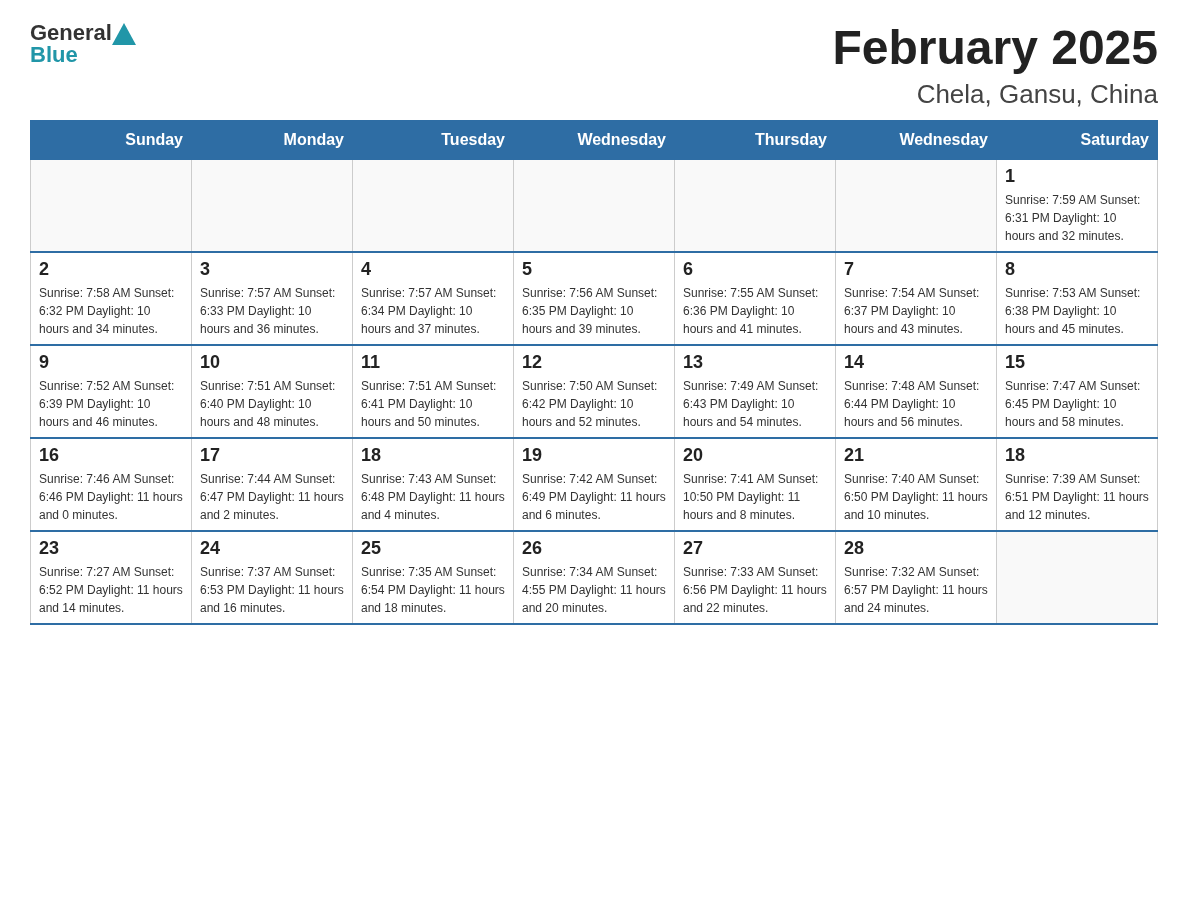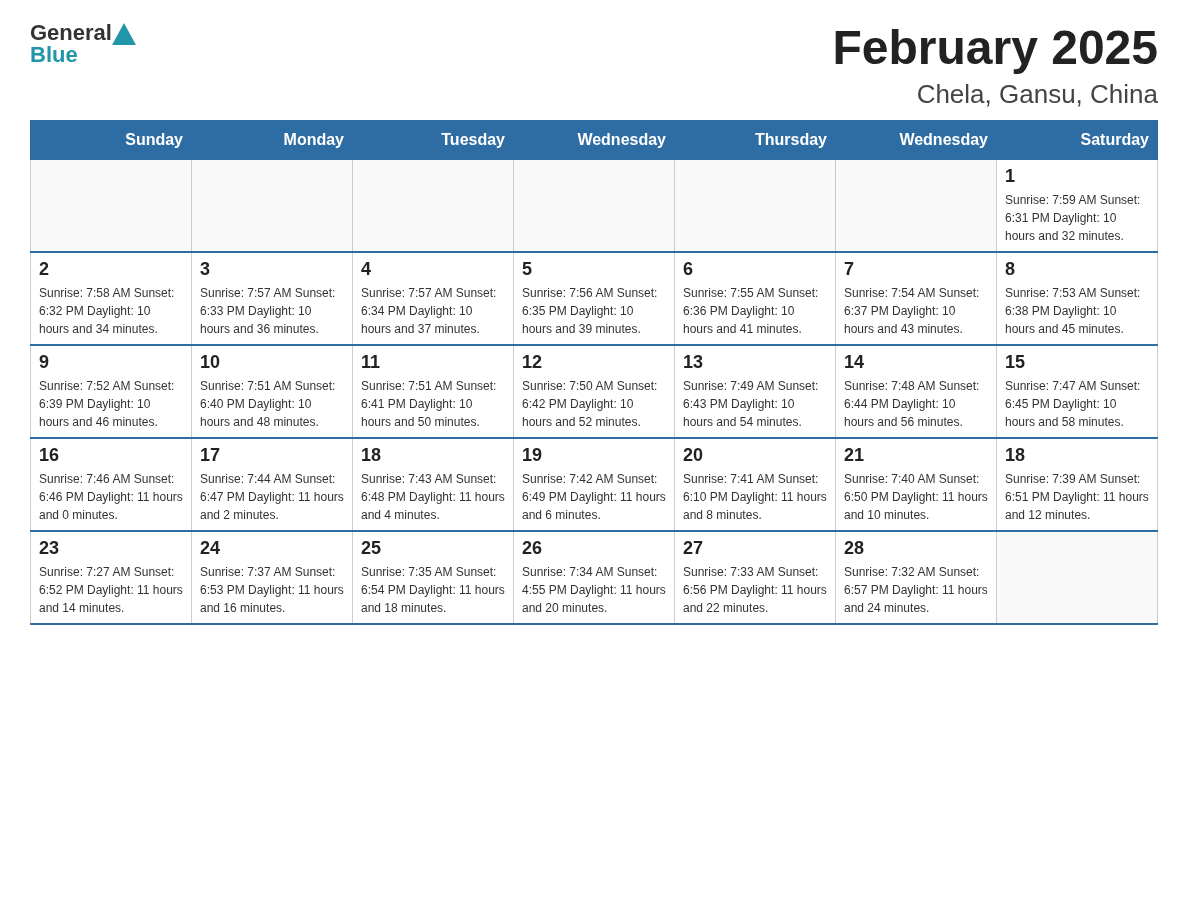--- a/index.html
+++ b/index.html
@@ -255,21 +255,21 @@
         </td>
         <td>
           <span class="day-number">19</span>
           <div class="day-info">Sunrise: 7:42 AM
 Sunset: 6:49 PM
 Daylight: 11 hours and 6 minutes.</div>
         </td>
         <td>
           <span class="day-number">20</span>
           <div class="day-info">Sunrise: 7:41 AM
-Sunset: 6:10 PM
+Sunset: 10:50 PM
 Daylight: 11 hours and 8 minutes.</div>
         </td>
         <td>
           <span class="day-number">21</span>
           <div class="day-info">Sunrise: 7:40 AM
 Sunset: 6:50 PM
 Daylight: 11 hours and 10 minutes.</div>
         </td>
         <td>
           <span class="day-number">18</span>

